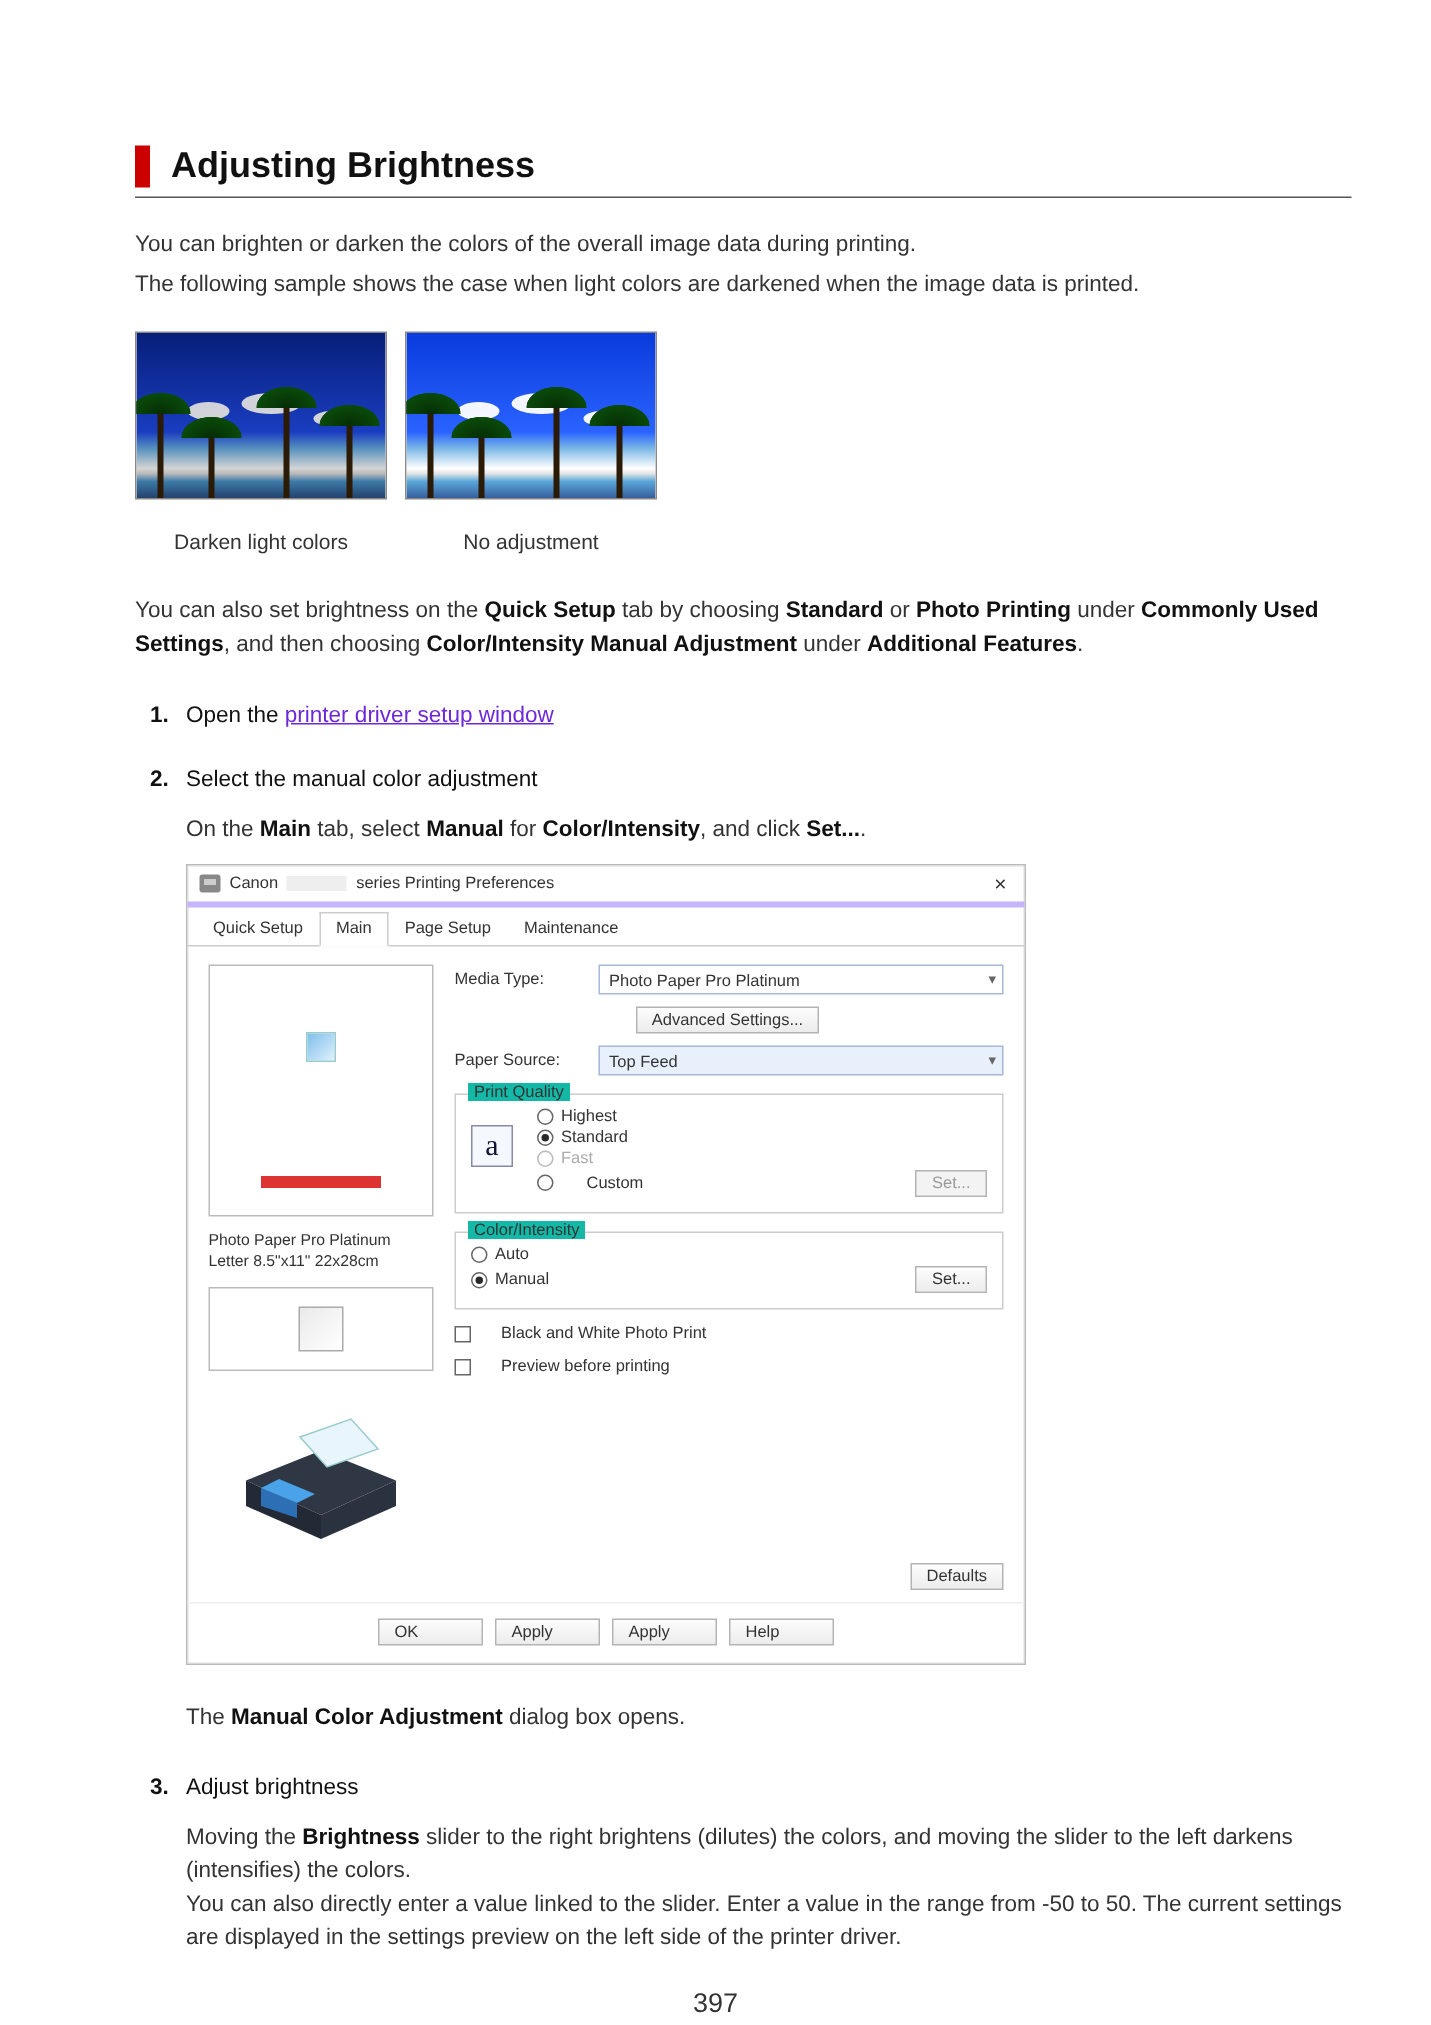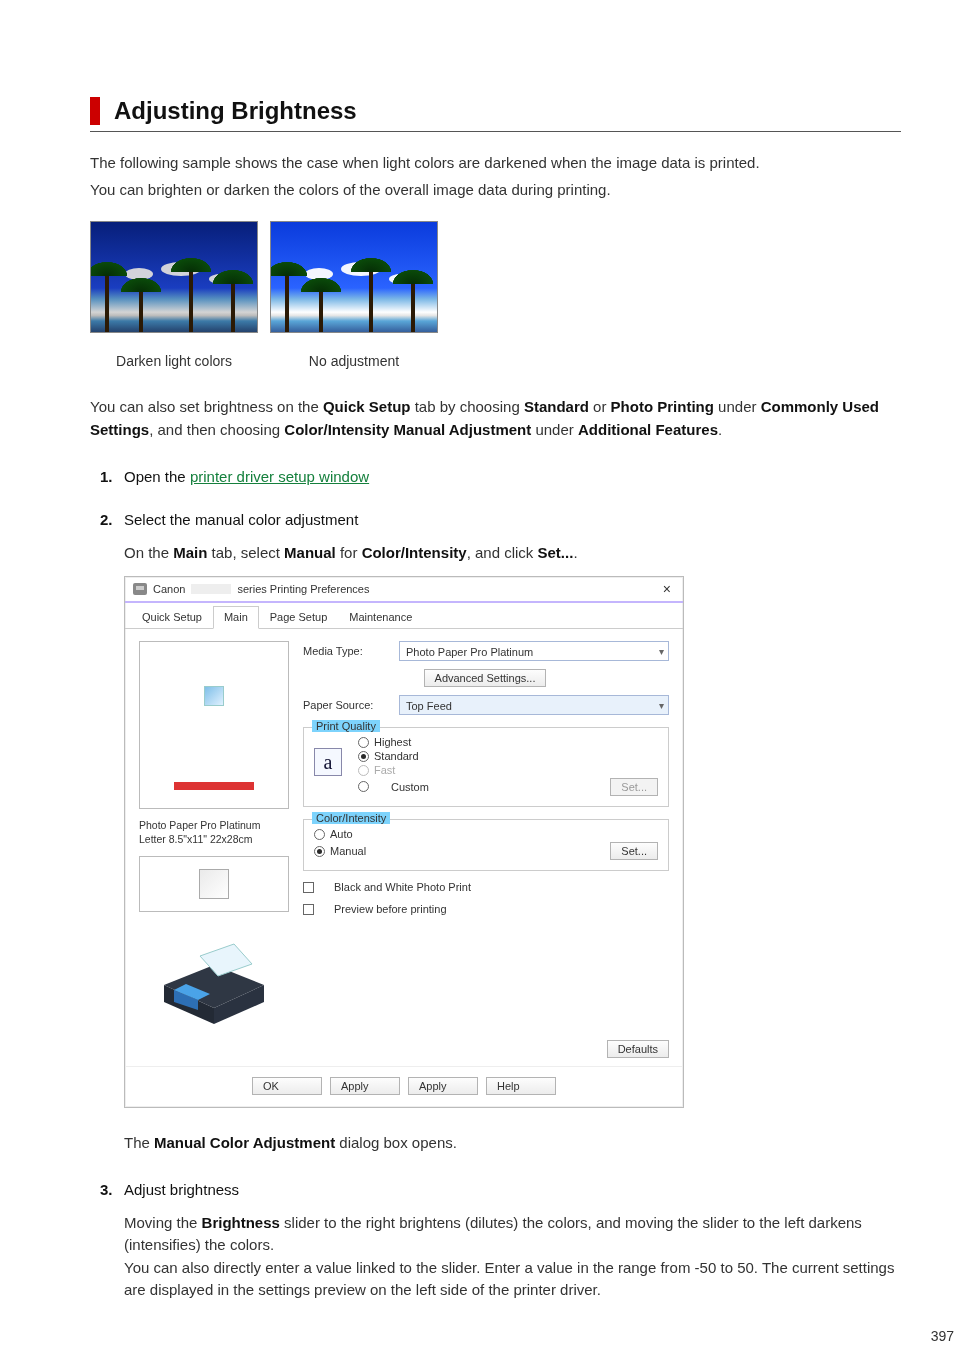--- a/index.html
+++ b/index.html
@@ -78,36 +78,36 @@
   .para { margin: 26px 0; line-height: 1.55; }
   b { font-weight: bold; color:#111; }
 
   ol.steps { list-style: none; padding: 0; margin: 18px 0 0 0; }
   ol.steps > li { margin-bottom: 26px; padding-left: 34px; position: relative; }
   ol.steps > li .num {
     position: absolute; left: 10px; top: 0;
     font-weight: bold; color:#111;
   }
   .step-head { font-size: 15px; color:#111; }
-  .link { color: #15803d; text-decoration: underline; cursor: pointer; }
+  .link { color: #6d28d9; text-decoration: underline; cursor: pointer; }
   .sub { margin: 14px 0 12px 0; line-height:1.5; }
 
   
   .dialog {
     width: 560px;
     border: 1px solid #bbb;
     background: #fff;
     font-size: 11px;
     color:#333;
     margin: 12px 0 24px 0;
     box-shadow: 0 0 0 1px #eee inset;
   }
   .dlg-title {
     display:flex; align-items:center; justify-content:space-between;
-    padding: 5px 8px; border-bottom: 2px solid #c4b5fd;
+    padding: 5px 8px; border-bottom: 4px solid #c4b5fd;
     font-size: 11px;
   }
   .dlg-title .t { display:flex; align-items:center; gap:6px; }
   .printer-ico {
     width:14px; height:12px; background:#888;
     border-radius:2px; position:relative;
   }
   .printer-ico::after { content:""; position:absolute; left:3px; top:3px; width:8px; height:4px; background:#ccc; }
   .close-x { font-size:14px; line-height:1; color:#333; padding:0 4px; }
   .tabs {
@@ -158,21 +158,21 @@
   .btn {
     border:1px solid #b3b3b3; background:linear-gradient(#fdfdfd,#ececec);
     padding:2px 10px; font-size:11px; cursor:pointer; white-space:nowrap;
   }
   .btn.disabled { color:#999; background:#f3f3f3; }
   .adv-row { display:flex; justify-content:center; padding-right:2px; }
   .group {
     border:1px solid #ccc; padding:6px 10px 8px 10px; margin-top:4px; position:relative;
   }
   .group .legend {
-    position:absolute; top:-8px; left:8px; background:#7dd3fc; padding:0 4px; font-size:11px;
+    position:absolute; top:-8px; left:8px; background:#14b8a6; padding:0 4px; font-size:11px;
   }
   .radio-row { display:flex; align-items:center; gap:5px; margin:2px 0; }
   .radio-dot, .checkbox-sq {
     width:11px; height:11px; border:1px solid #666; display:inline-flex;
     align-items:center; justify-content:center; background:#fff;
   }
   .radio-dot { border-radius:50%; }
   .radio-dot.checked::after {
     content:""; width:5px; height:5px; border-radius:50%; background:#2a2a2a;
   }
@@ -189,34 +189,34 @@
   .checkbox-row { display:flex; align-items:flex-end; gap:20px; margin-top:2px; }
   .dlg-footer-inner { display:flex; justify-content:flex-end; padding:0 14px 8px 14px; }
   .dlg-footer {
     display:flex; justify-content:center; gap:8px;
     padding:10px 14px 12px 14px; border-top:1px solid #eee;
   }
   .dlg-footer .btn { min-width:70px; text-align:left; }
 
   .pagenum {
     position:absolute; bottom:24px; left:0; right:0;
-    text-align:right; font-size:14px; color:#333;
+    text-align:center; font-size:18px; color:#333;
   }
 </style>
 </head>
 <body>
 
 <div class="page">
   <div class="title-bar">
     <h1>Adjusting Brightness</h1>
   </div>
   <hr class="rule">
 
+  <p class="body">You can brighten or darken the colors of the overall image data during printing.</p>
   <p class="body">The following sample shows the case when light colors are darkened when the image data is printed.</p>
-  <p class="body">You can brighten or darken the colors of the overall image data during printing.</p>
 
   <div class="samples">
     <div class="sample">
       <div class="sample-img dark">
         <div class="sky dark"></div>
         <div class="cloud c1"></div>
           <div class="cloud c2"></div>
           <div class="cloud c3"></div>
         <div class="palm p1"></div>
           <div class="palm p2"></div>

